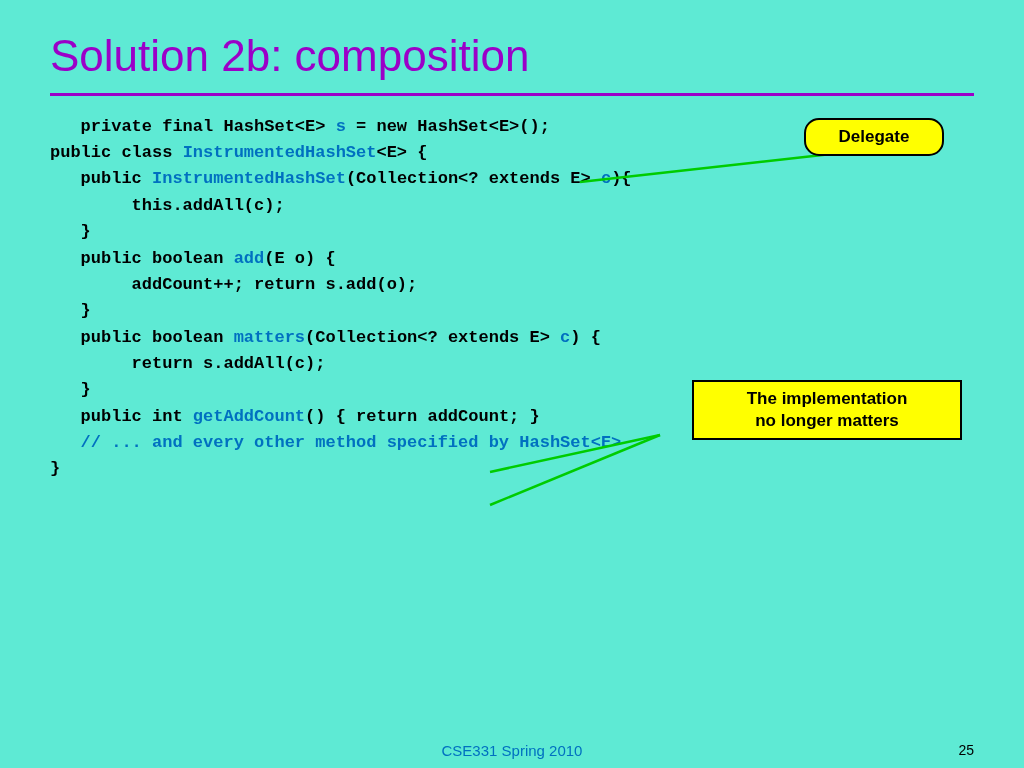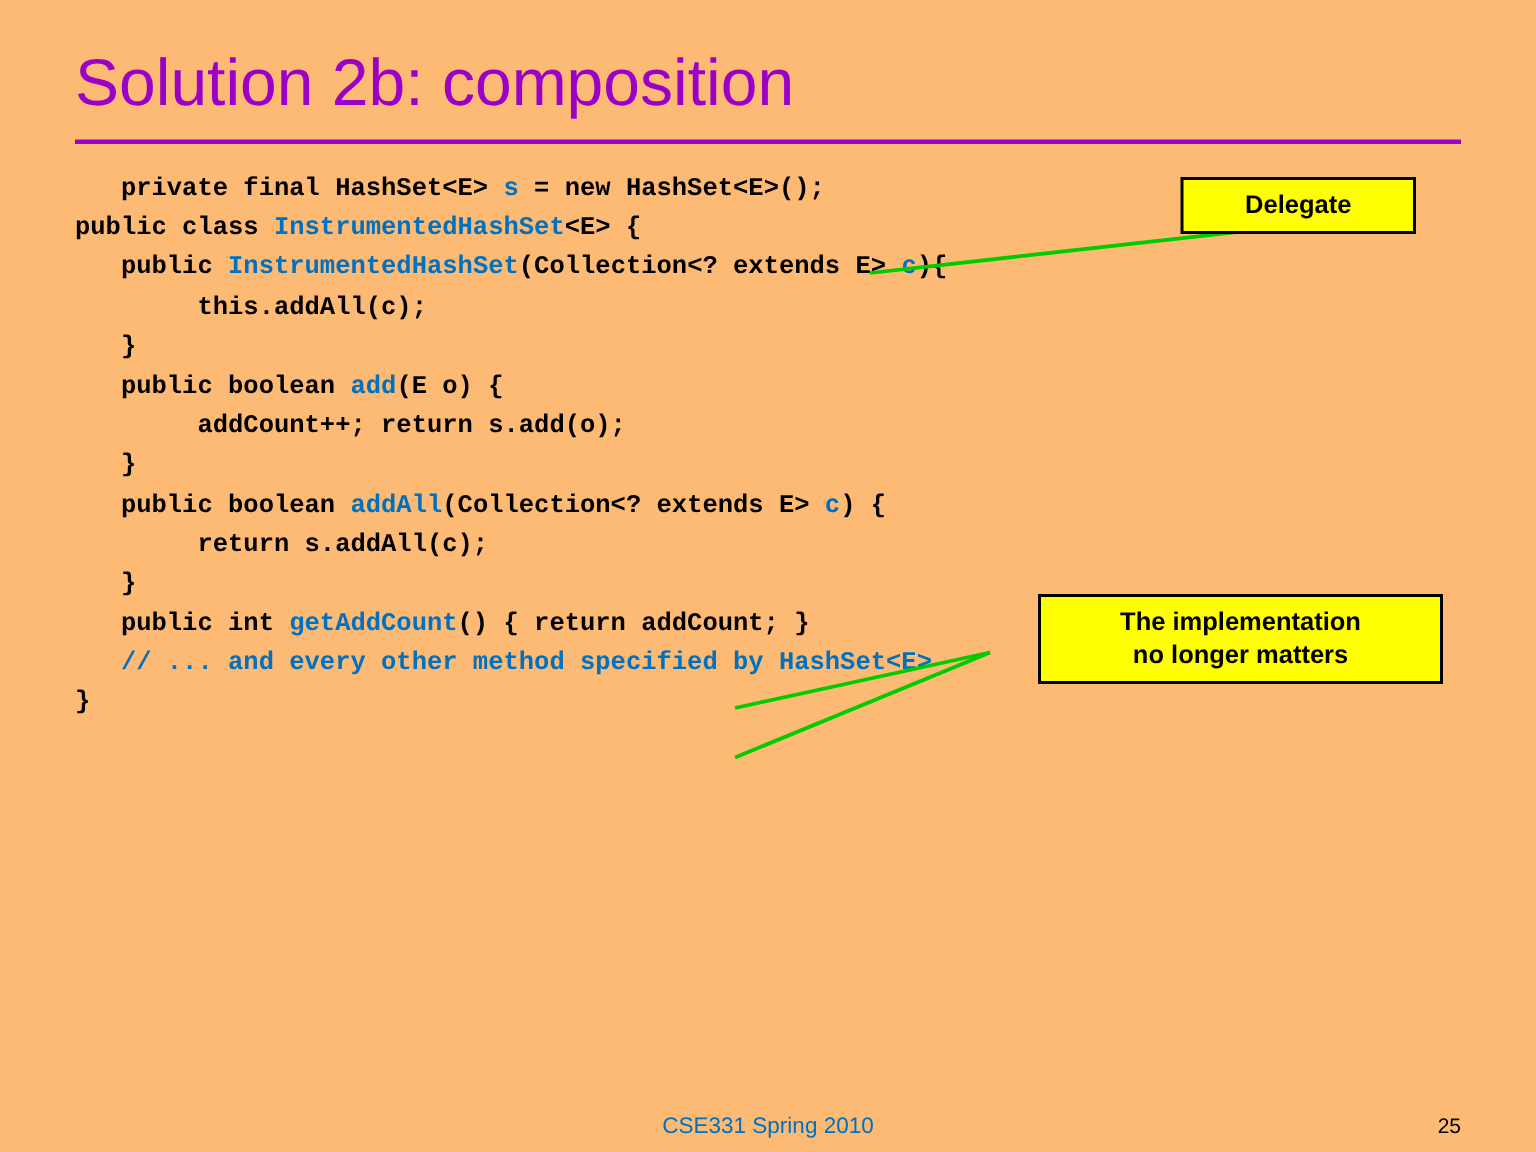--- a/index.html
+++ b/index.html
@@ -9,21 +9,21 @@
       height: 768px;
       background: #ffffff;
       font-family: Arial, sans-serif;
       overflow: hidden;
       position: relative;
     }
 
     .slide {
       width: 1024px;
       height: 768px;
-      background: #fdba74;
+      background: #5eead4;
       position: relative;
       padding: 30px 50px 20px 50px;
     }
 
     .title {
       font-size: 44px;
       color: #9b00c8;
       font-weight: normal;
       margin-bottom: 10px;
       line-height: 1.2;
@@ -58,21 +58,22 @@
       font-weight: bold;
       color: #000;
       text-align: center;
       line-height: 1.3;
       z-index: 10;
     }
 
     .delegate-box {
       top: 118px;
       right: 80px;
-      width: 157px;
+      width: 140px;
+      border-radius: 15px;
     }
 
     .impl-box {
       top: 395px;
       right: 62px;
       width: 270px;
     }
 
     
     .lines-svg {
@@ -149,21 +150,21 @@
 
     <div>
       <span class="kw">&nbsp;&nbsp;&nbsp;&nbsp;&nbsp;&nbsp;&nbsp;&nbsp;addCount++;    return s.add(o);</span>
     </div>
 
     <div>
       <span class="kw">&nbsp;&nbsp;&nbsp;}</span>
     </div>
 
     <div>
-      <span class="kw">&nbsp;&nbsp;&nbsp;public boolean </span><span class="blue">addAll</span><span class="kw">(Collection&lt;? extends E&gt; </span><span class="blue">c</span><span class="kw">) {</span>
+      <span class="kw">&nbsp;&nbsp;&nbsp;public boolean </span><span class="blue">matters</span><span class="kw">(Collection&lt;? extends E&gt; </span><span class="blue">c</span><span class="kw">) {</span>
     </div>
 
 
     <div>
       <span class="kw">&nbsp;&nbsp;&nbsp;&nbsp;&nbsp;&nbsp;&nbsp;&nbsp;return s.addAll(c);</span>
     </div>
 
     <div>
       <span class="kw">&nbsp;&nbsp;&nbsp;}</span>
     </div>
@@ -179,21 +180,21 @@
     <div>
       <span class="kw">}</span>
     </div>
 
   </div>
 
   <div class="annotation-box delegate-box">
     <span>Delegate</span>
   </div>
 
-  <div class="annotation-box impl-box" style="top:396px; right:62px;">
+  <div class="annotation-box impl-box" style="top:380px; right:62px;">
     <span>The implementation<br>no longer matters</span>
   </div>
 
   <svg class="lines-svg">
 
     <line x1="885" y1="148" x2="580" y2="182" stroke="#00cc00" stroke-width="2.5"></line>
 
     <line x1="660" y1="435" x2="490" y2="472" stroke="#00cc00" stroke-width="2.5"></line>
     <line x1="660" y1="435" x2="490" y2="505" stroke="#00cc00" stroke-width="2.5"></line>
   </svg>

